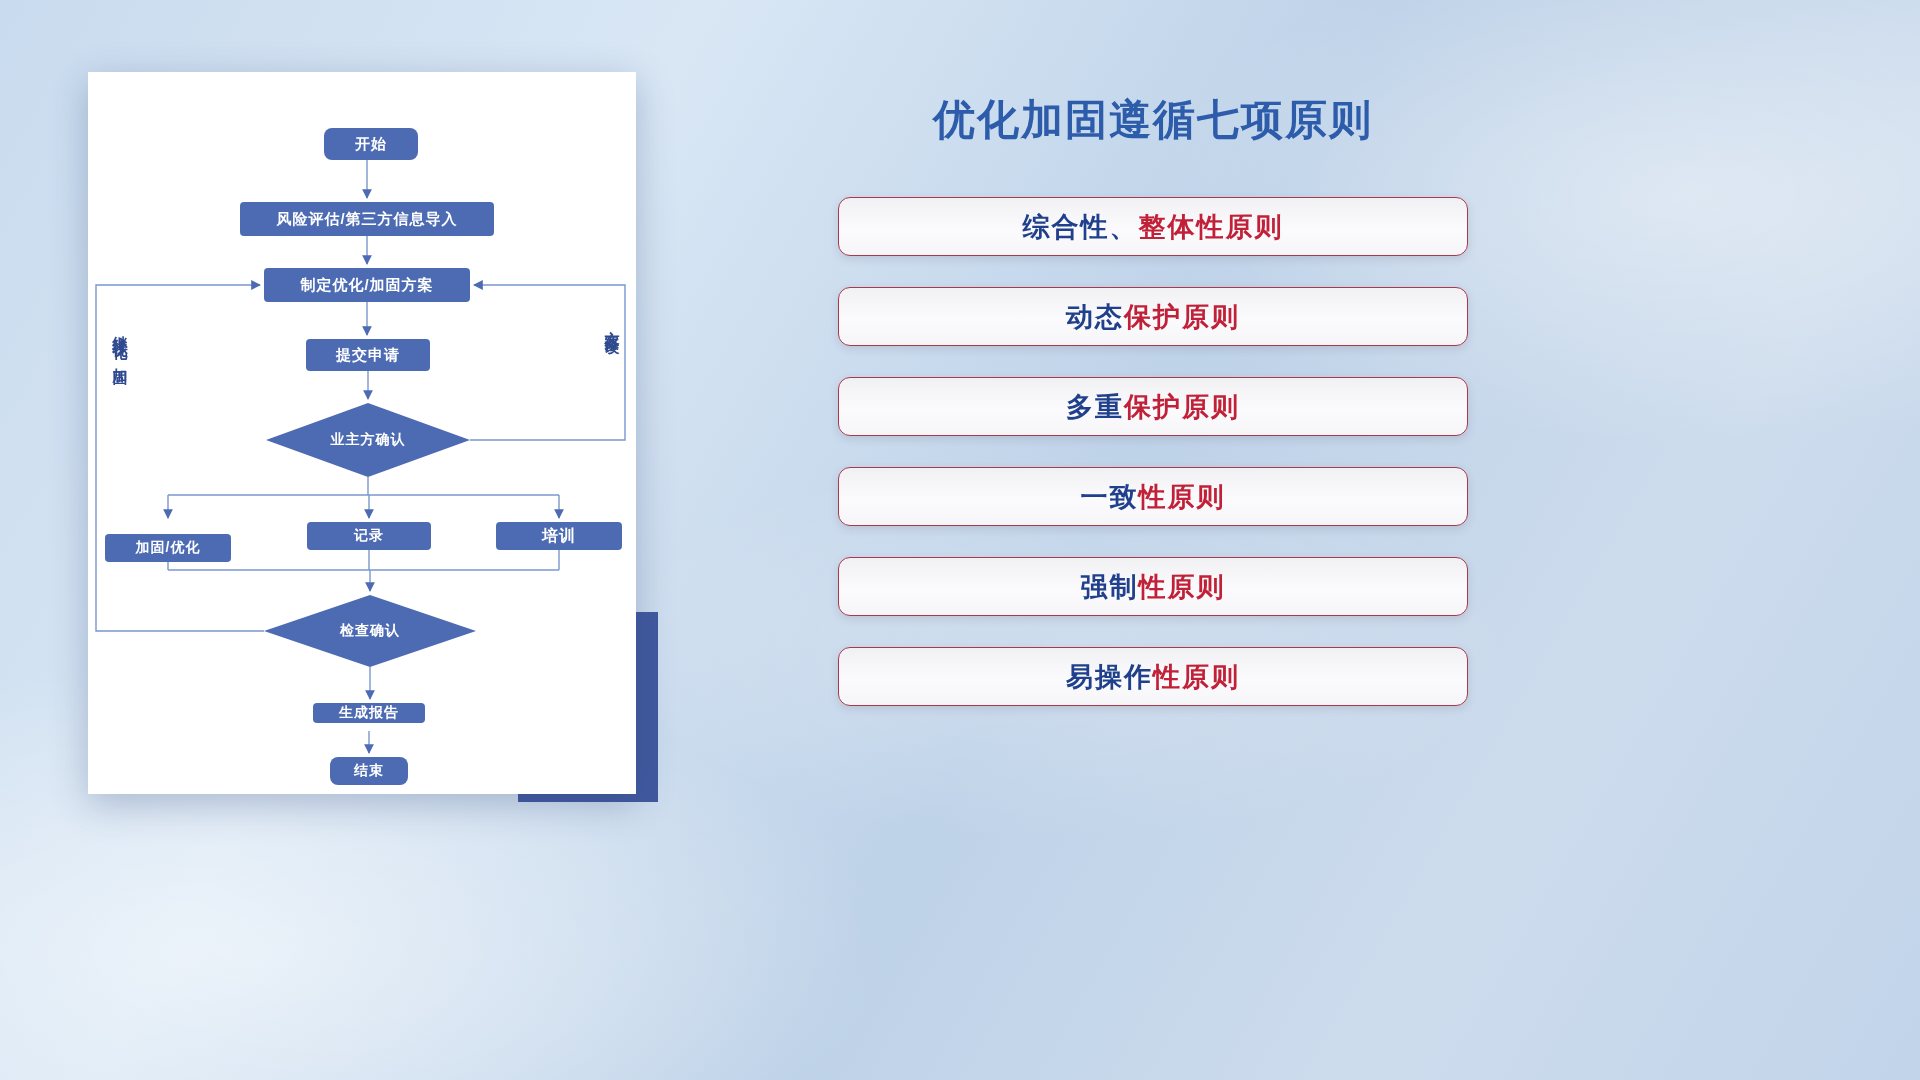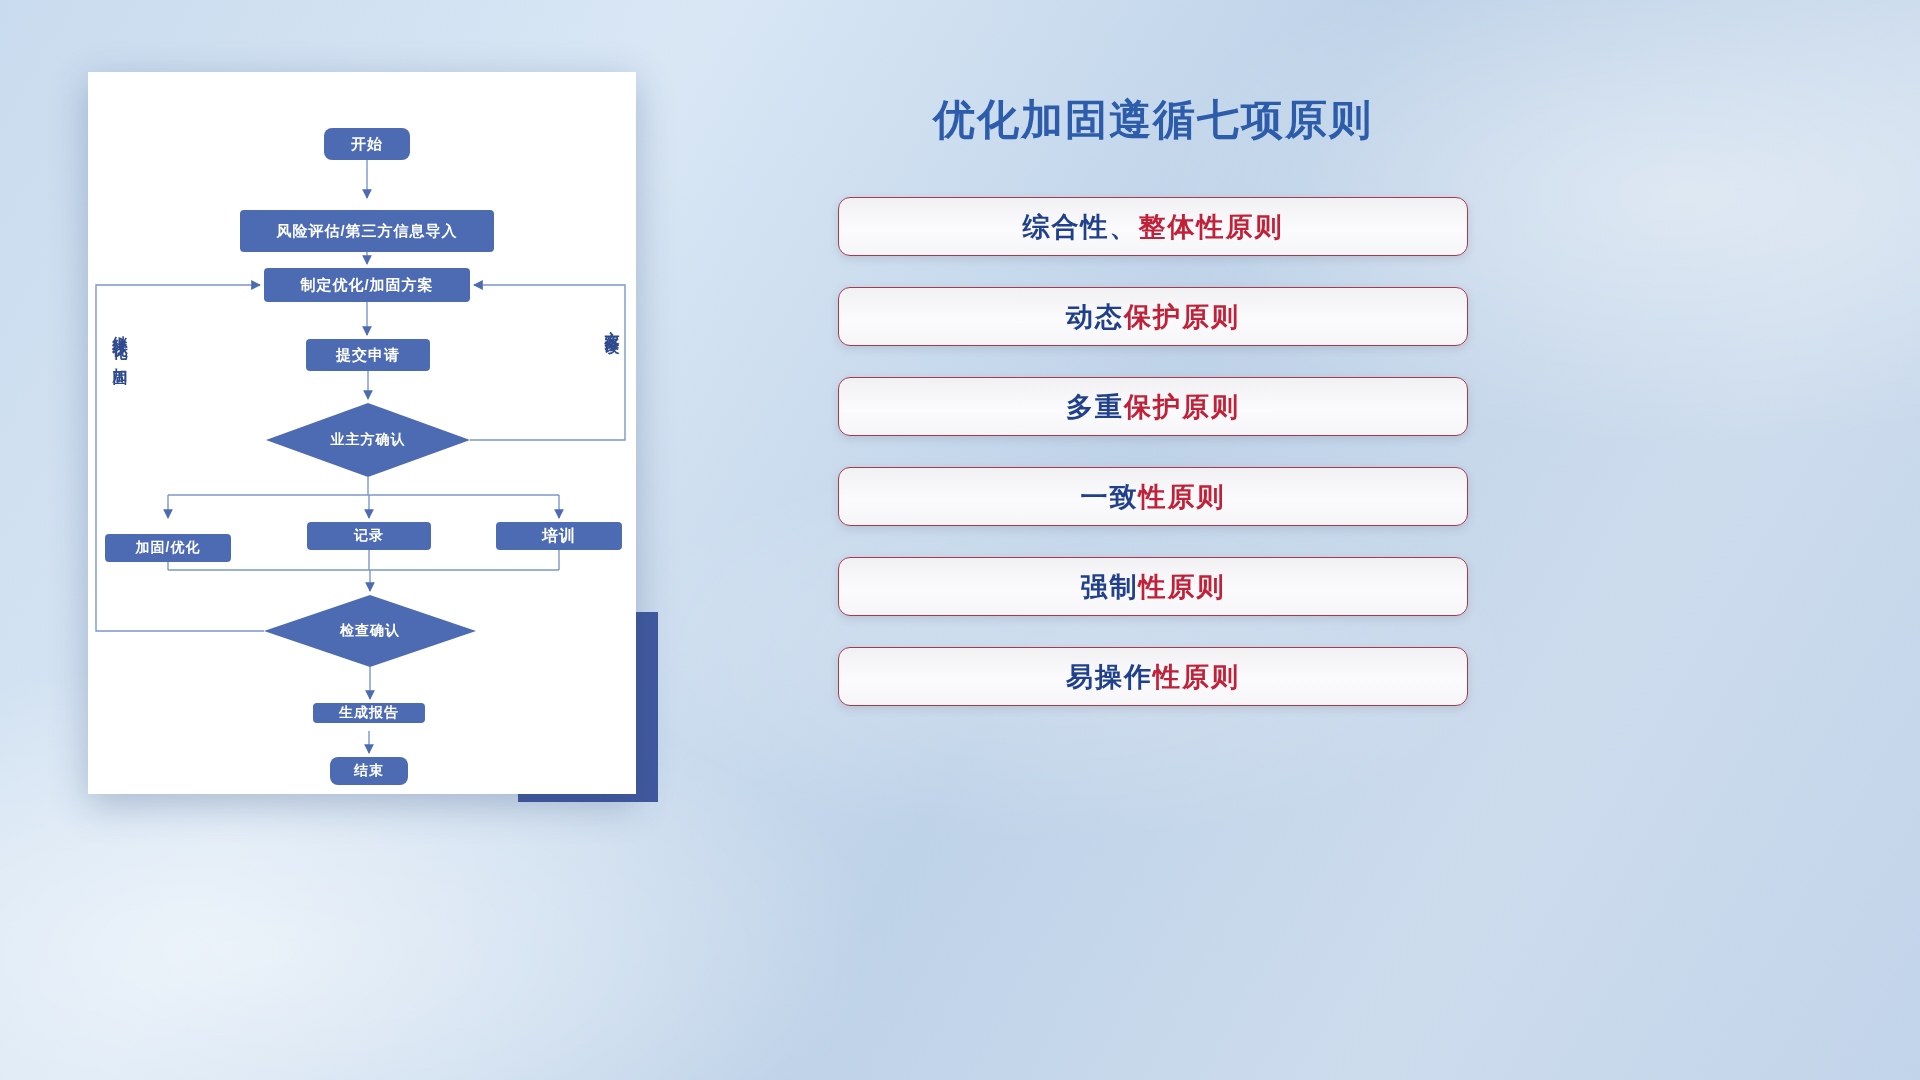--- a/index.html
+++ b/index.html
@@ -96,23 +96,23 @@
       <path d="M176 559 H8 V213 H172" marker-end="url(#arr)"></path>
       <path d="M282 595 V627" marker-end="url(#arr)"></path>
       <path d="M281 659 V681" marker-end="url(#arr)"></path>
     </g>
     <g fill="#4d6bb3">
       <polygon points="178,368 280,331 382,368 280,405"></polygon>
       <polygon points="176,559 282,523 388,559 282,595"></polygon>
     </g>
   </svg>
 
-  <div class="node pill" style="left:236px; top:56px;  width:86px;  height:32px;">开始</div>
+  <div class="node pill" style="left:236px; top:56px;  width:94px;  height:32px;">开始</div>
 
-  <div class="node" style="left:152px; top:130px; width:254px; height:42px;margin-top:8px;">风险评估/第三方信息导入</div>
+  <div class="node" style="left:152px; top:130px; width:254px; height:34px;">风险评估/第三方信息导入</div>
 
   <div class="node" style="left:176px; top:196px; width:206px; height:34px;">制定优化/加固方案</div>
 
   <div class="node" style="left:218px; top:267px; width:124px; height:32px;">提交申请</div>
 
   <div class="diamond-label" style="left:218px; top:352px; width:124px; height:32px;">业主方确认</div>
 
   <div class="node" style="left:17px;  top:450px; width:126px; height:28px; font-size:14px;margin-top:12px;">加固/优化</div>
 
   <div class="node" style="left:219px; top:450px; width:124px; height:28px; font-size:14px;">记录</div>

